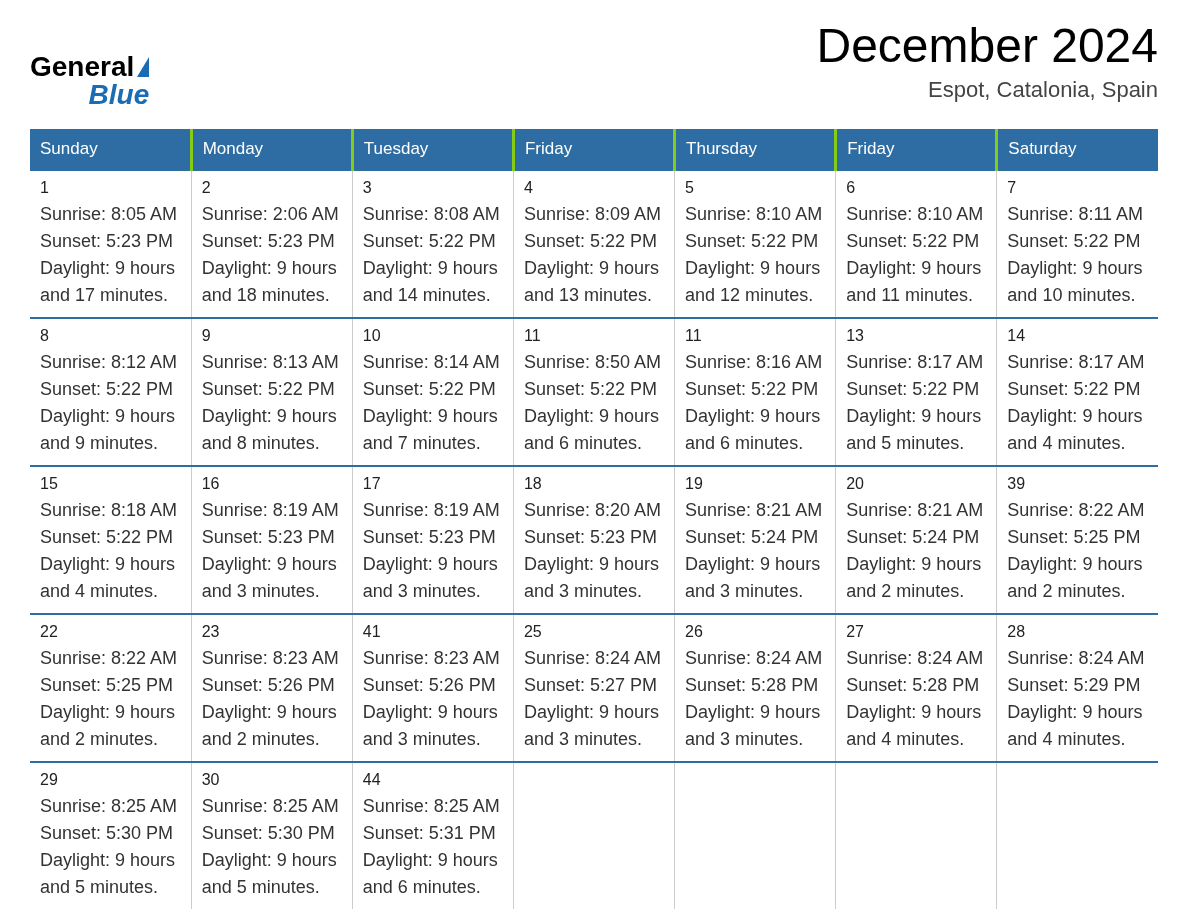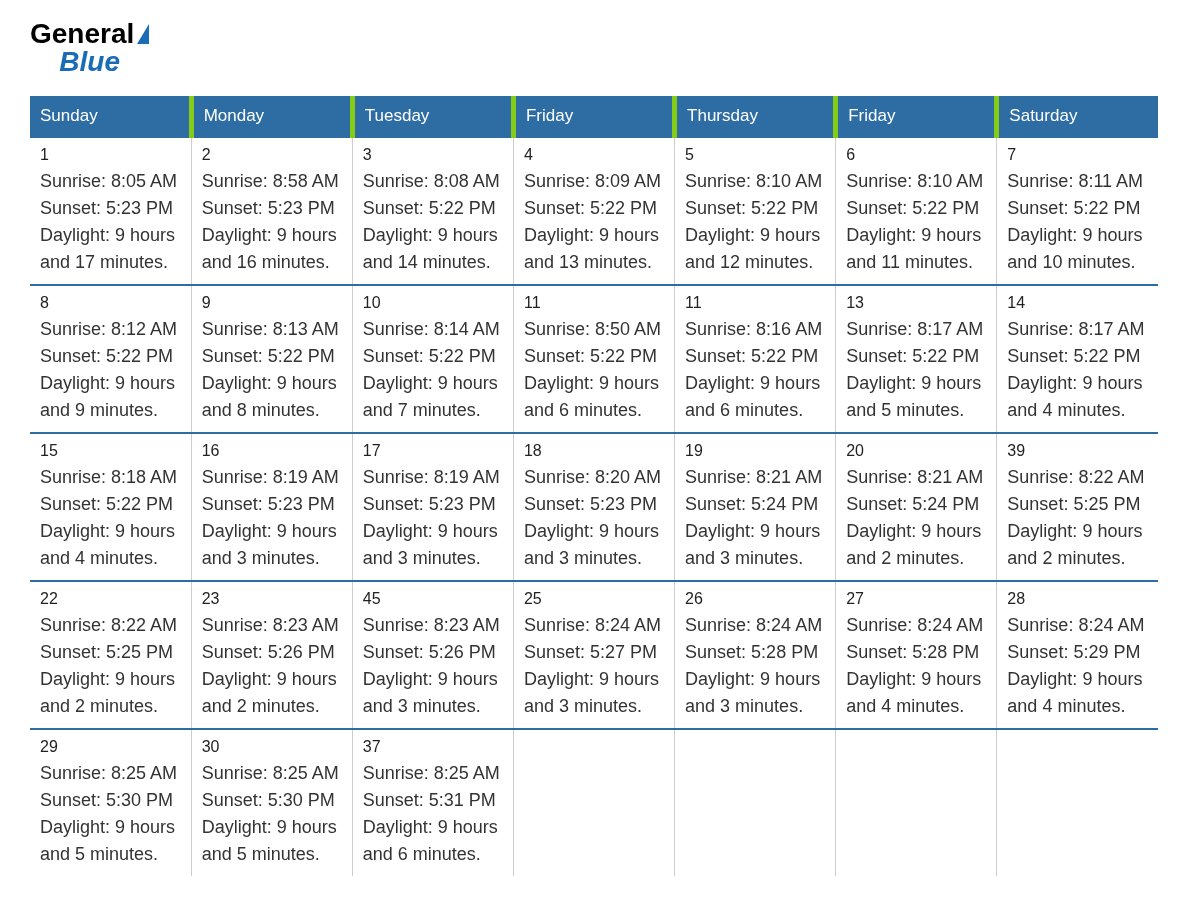--- a/index.html
+++ b/index.html
@@ -12,21 +12,22 @@
     }
     .header-area {
       display: flex;
       justify-content: space-between;
       align-items: flex-start;
       margin-bottom: 20px;
     }
     .logo {
       display: flex;
       flex-direction: column;
-      align-items: center;
+      align-items: flex-end;
+      margin-top: 33px;
     }
     .logo-general {
       font-size: 28px;
       font-weight: bold;
       color: #000;
       line-height: 1;
     }
     .logo-blue {
       font-size: 28px;
       font-weight: bold;
@@ -67,21 +68,21 @@
     }
     .calendar thead tr {
       background-color: #2e6da4;
     }
     .calendar thead th {
       color: #fff;
       font-size: 17px;
       font-weight: normal;
       padding: 10px 10px;
       text-align: left;
-      border-right: 5px solid #84cc16;
+      border-right: 3px solid #84cc16;
     }
     .calendar thead th:last-child {
       border-right: none;
     }
     .calendar tbody tr {
       border-top: 2px solid #2e6da4;
     }
     .calendar tbody td {
       vertical-align: top;
       padding: 8px 10px;
@@ -109,20 +110,24 @@
 </head>
 <body>
 
 <div class="header-area">
   <div class="logo">
     <div class="logo-row">
       <span class="logo-general">General</span>
       <span class="logo-triangle"></span>
     </div>
     <span class="logo-blue">Blue</span>
+  </div>
+  <div class="title-area">
+    <div class="page-title">December 2024</div>
+    <div class="page-subtitle">Espot, Catalonia, Spain</div>
   </div>
 </div>
 
 <table class="calendar">
   <thead>
     <tr>
     <th>Sunday</th>
         <th>Monday</th>
         <th>Tuesday</th>
         <th>Friday</th>
@@ -132,21 +137,21 @@
       </tr>
   </thead>
   <tbody>
   <tr>
         <td>
           <span class="day-number">1</span>
           <div class="day-info"><span>Sunrise: 8:05 AM</span><br><span>Sunset: 5:23 PM</span><br><span>Daylight: 9 hours</span><br><span>and 17 minutes.</span></div>
         </td>
         <td>
           <span class="day-number">2</span>
-          <div class="day-info"><span>Sunrise: 8:58 AM</span><br><span>Sunset: 5:23 PM</span><br><span>Daylight: 9 hours</span><br><span>and 16 minutes.</span></div>
+          <div class="day-info"><span>Sunrise: 2:06 AM</span><br><span>Sunset: 5:23 PM</span><br><span>Daylight: 9 hours</span><br><span>and 18 minutes.</span></div>
         </td>
         <td>
           <span class="day-number">3</span>
           <div class="day-info"><span>Sunrise: 8:08 AM</span><br><span>Sunset: 5:22 PM</span><br><span>Daylight: 9 hours</span><br><span>and 14 minutes.</span></div>
         </td>
         <td>
           <span class="day-number">4</span>
           <div class="day-info"><span>Sunrise: 8:09 AM</span><br><span>Sunset: 5:22 PM</span><br><span>Daylight: 9 hours</span><br><span>and 13 minutes.</span></div>
         </td>
         <td>
@@ -225,21 +230,21 @@
       <tr>
         <td>
           <span class="day-number">22</span>
           <div class="day-info"><span>Sunrise: 8:22 AM</span><br><span>Sunset: 5:25 PM</span><br><span>Daylight: 9 hours</span><br><span>and 2 minutes.</span></div>
         </td>
         <td>
           <span class="day-number">23</span>
           <div class="day-info"><span>Sunrise: 8:23 AM</span><br><span>Sunset: 5:26 PM</span><br><span>Daylight: 9 hours</span><br><span>and 2 minutes.</span></div>
         </td>
         <td>
-          <span class="day-number">45</span>
+          <span class="day-number">41</span>
           <div class="day-info"><span>Sunrise: 8:23 AM</span><br><span>Sunset: 5:26 PM</span><br><span>Daylight: 9 hours</span><br><span>and 3 minutes.</span></div>
         </td>
         <td>
           <span class="day-number">25</span>
           <div class="day-info"><span>Sunrise: 8:24 AM</span><br><span>Sunset: 5:27 PM</span><br><span>Daylight: 9 hours</span><br><span>and 3 minutes.</span></div>
         </td>
         <td>
           <span class="day-number">26</span>
           <div class="day-info"><span>Sunrise: 8:24 AM</span><br><span>Sunset: 5:28 PM</span><br><span>Daylight: 9 hours</span><br><span>and 3 minutes.</span></div>
         </td>
@@ -255,21 +260,21 @@
       <tr>
         <td>
           <span class="day-number">29</span>
           <div class="day-info"><span>Sunrise: 8:25 AM</span><br><span>Sunset: 5:30 PM</span><br><span>Daylight: 9 hours</span><br><span>and 5 minutes.</span></div>
         </td>
         <td>
           <span class="day-number">30</span>
           <div class="day-info"><span>Sunrise: 8:25 AM</span><br><span>Sunset: 5:30 PM</span><br><span>Daylight: 9 hours</span><br><span>and 5 minutes.</span></div>
         </td>
         <td>
-          <span class="day-number">37</span>
+          <span class="day-number">44</span>
           <div class="day-info"><span>Sunrise: 8:25 AM</span><br><span>Sunset: 5:31 PM</span><br><span>Daylight: 9 hours</span><br><span>and 6 minutes.</span></div>
         </td>
         <td></td>
         <td></td>
         <td></td>
         <td></td>
       </tr>
     </tbody>
 </table>
 

